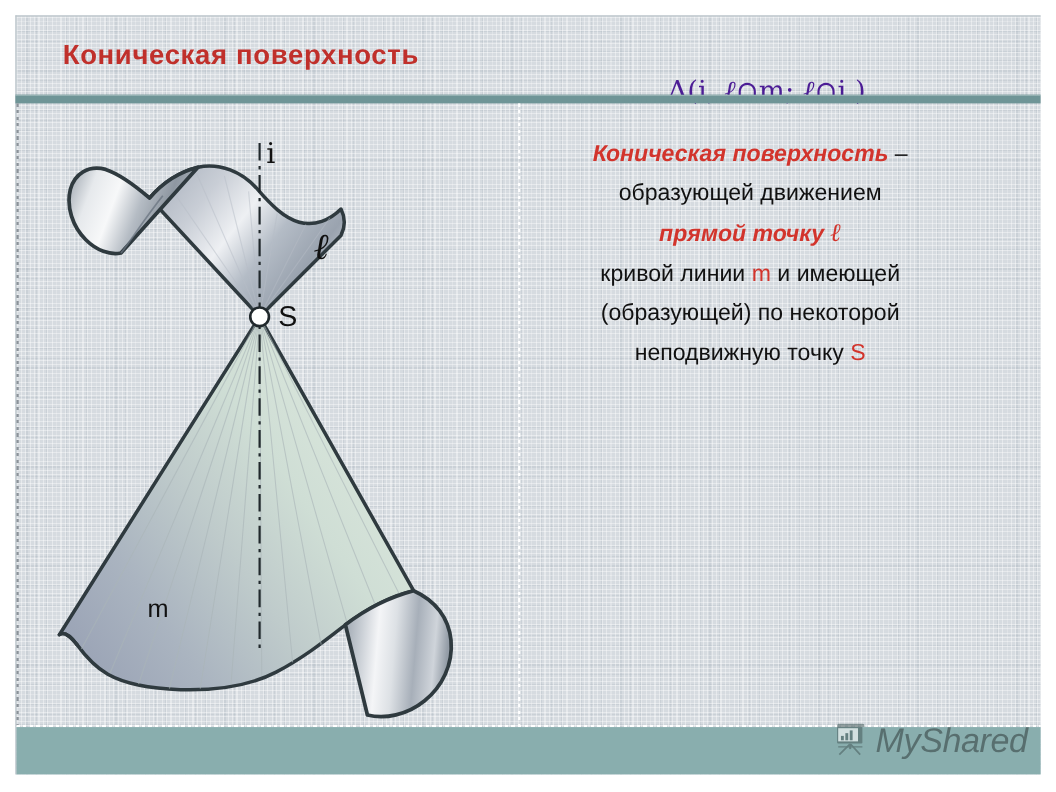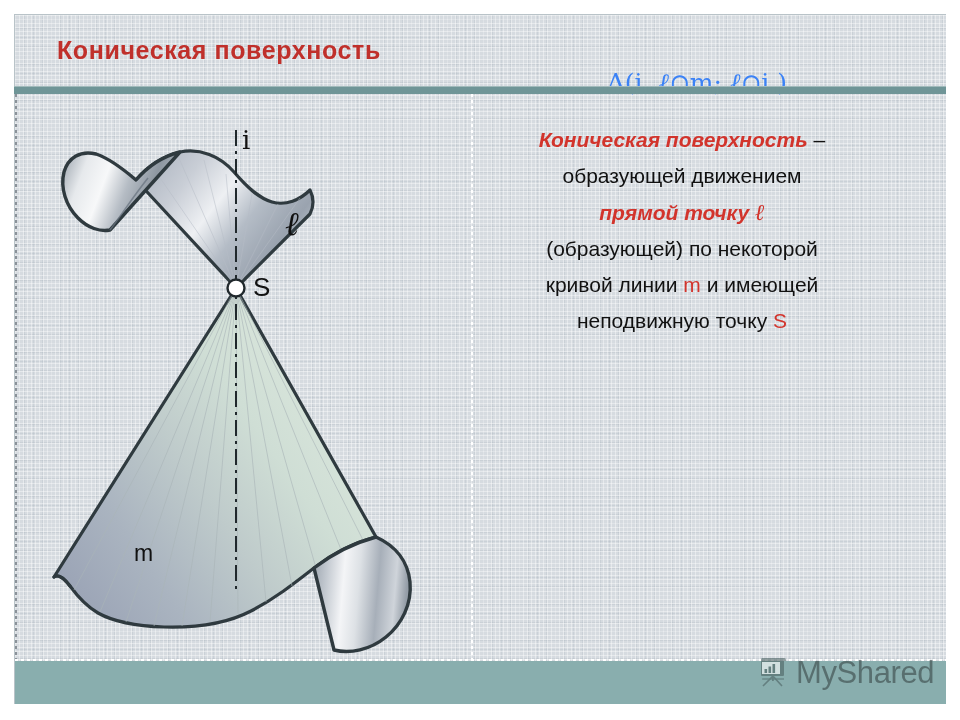--- a/index.html
+++ b/index.html
@@ -47,21 +47,21 @@
     color:#c0302b;
     white-space:pre;
   }
 
   
   #formula {
     position:absolute;
     left:575px; top:39px;
     font-family:"DejaVu Serif", serif;
     font-size:25px;
-    color:#3b82f6;
+    color:#4c1d95;
     white-space:pre;
   }
   #formula .scr {
     font-family:"DejaVu Serif", serif;
     font-style:italic;
   }
 
   
   #header-rule {
     position:absolute;
@@ -106,20 +106,21 @@
     left:756px; top:655px;
     display:flex;
     align-items:center;
     gap:6px;
     opacity:.62;
   }
   #watermark .wm-text {
     font-size:31px;
     color:#3b4a4a;
     letter-spacing:-.4px;
+    font-style:italic;
   }
 
   
   #body-copy {
     position:absolute;
     left:458px; top:122px;
     width:448px;
     text-align:center;
     font-size:21px;
     line-height:36px;
@@ -306,22 +307,22 @@
     <div class="dlabel" id="label-i">i</div>
     <div class="dlabel" id="label-l">ℓ</div>
     <div class="dlabel" id="label-S">S</div>
     <div class="dlabel" id="label-m">m</div>
   </div>
 
   <div id="body-copy">
     <div><span class="em-red">Коническая поверхность</span><span> –</span></div>
     <div>образующей движением</div>
     <div><span class="em-red">прямой точку </span><span class="em-red ell">ℓ</span></div>
+    <div><span>кривой линии </span><span class="red">m</span><span> и имеющей</span></div>
     <div>(образующей) по некоторой</div>
-    <div><span>кривой линии </span><span class="red">m</span><span> и имеющей</span></div>
     <div><span>неподвижную точку </span><span class="red">S</span></div>
   </div>
 
   <div id="footer-band"></div>
 
   <div id="watermark">
     <span>
       <svg width="34" height="32" viewBox="0 0 34 32" aria-hidden="true">
 
         <path d="M4,3 h24 a2,2 0 0 1 2,2 v1 h-2 v14 a1,1 0 0 1 -1,1 h-21 a1,1 0 0 1 -1,-1 v-15 a2,2 0 0 1 1,-2 z" fill="#4e6465"></path>

